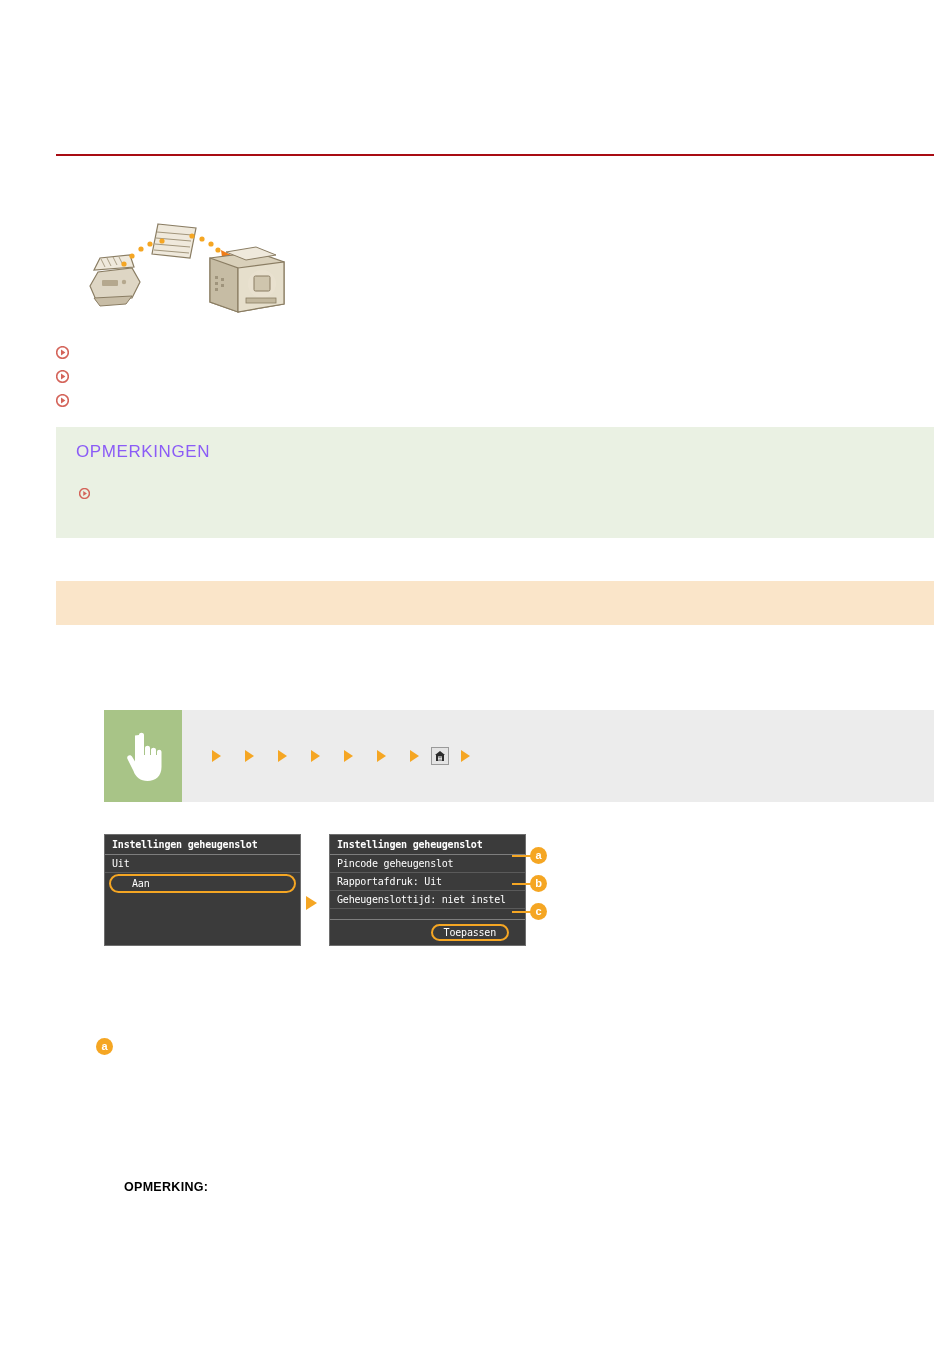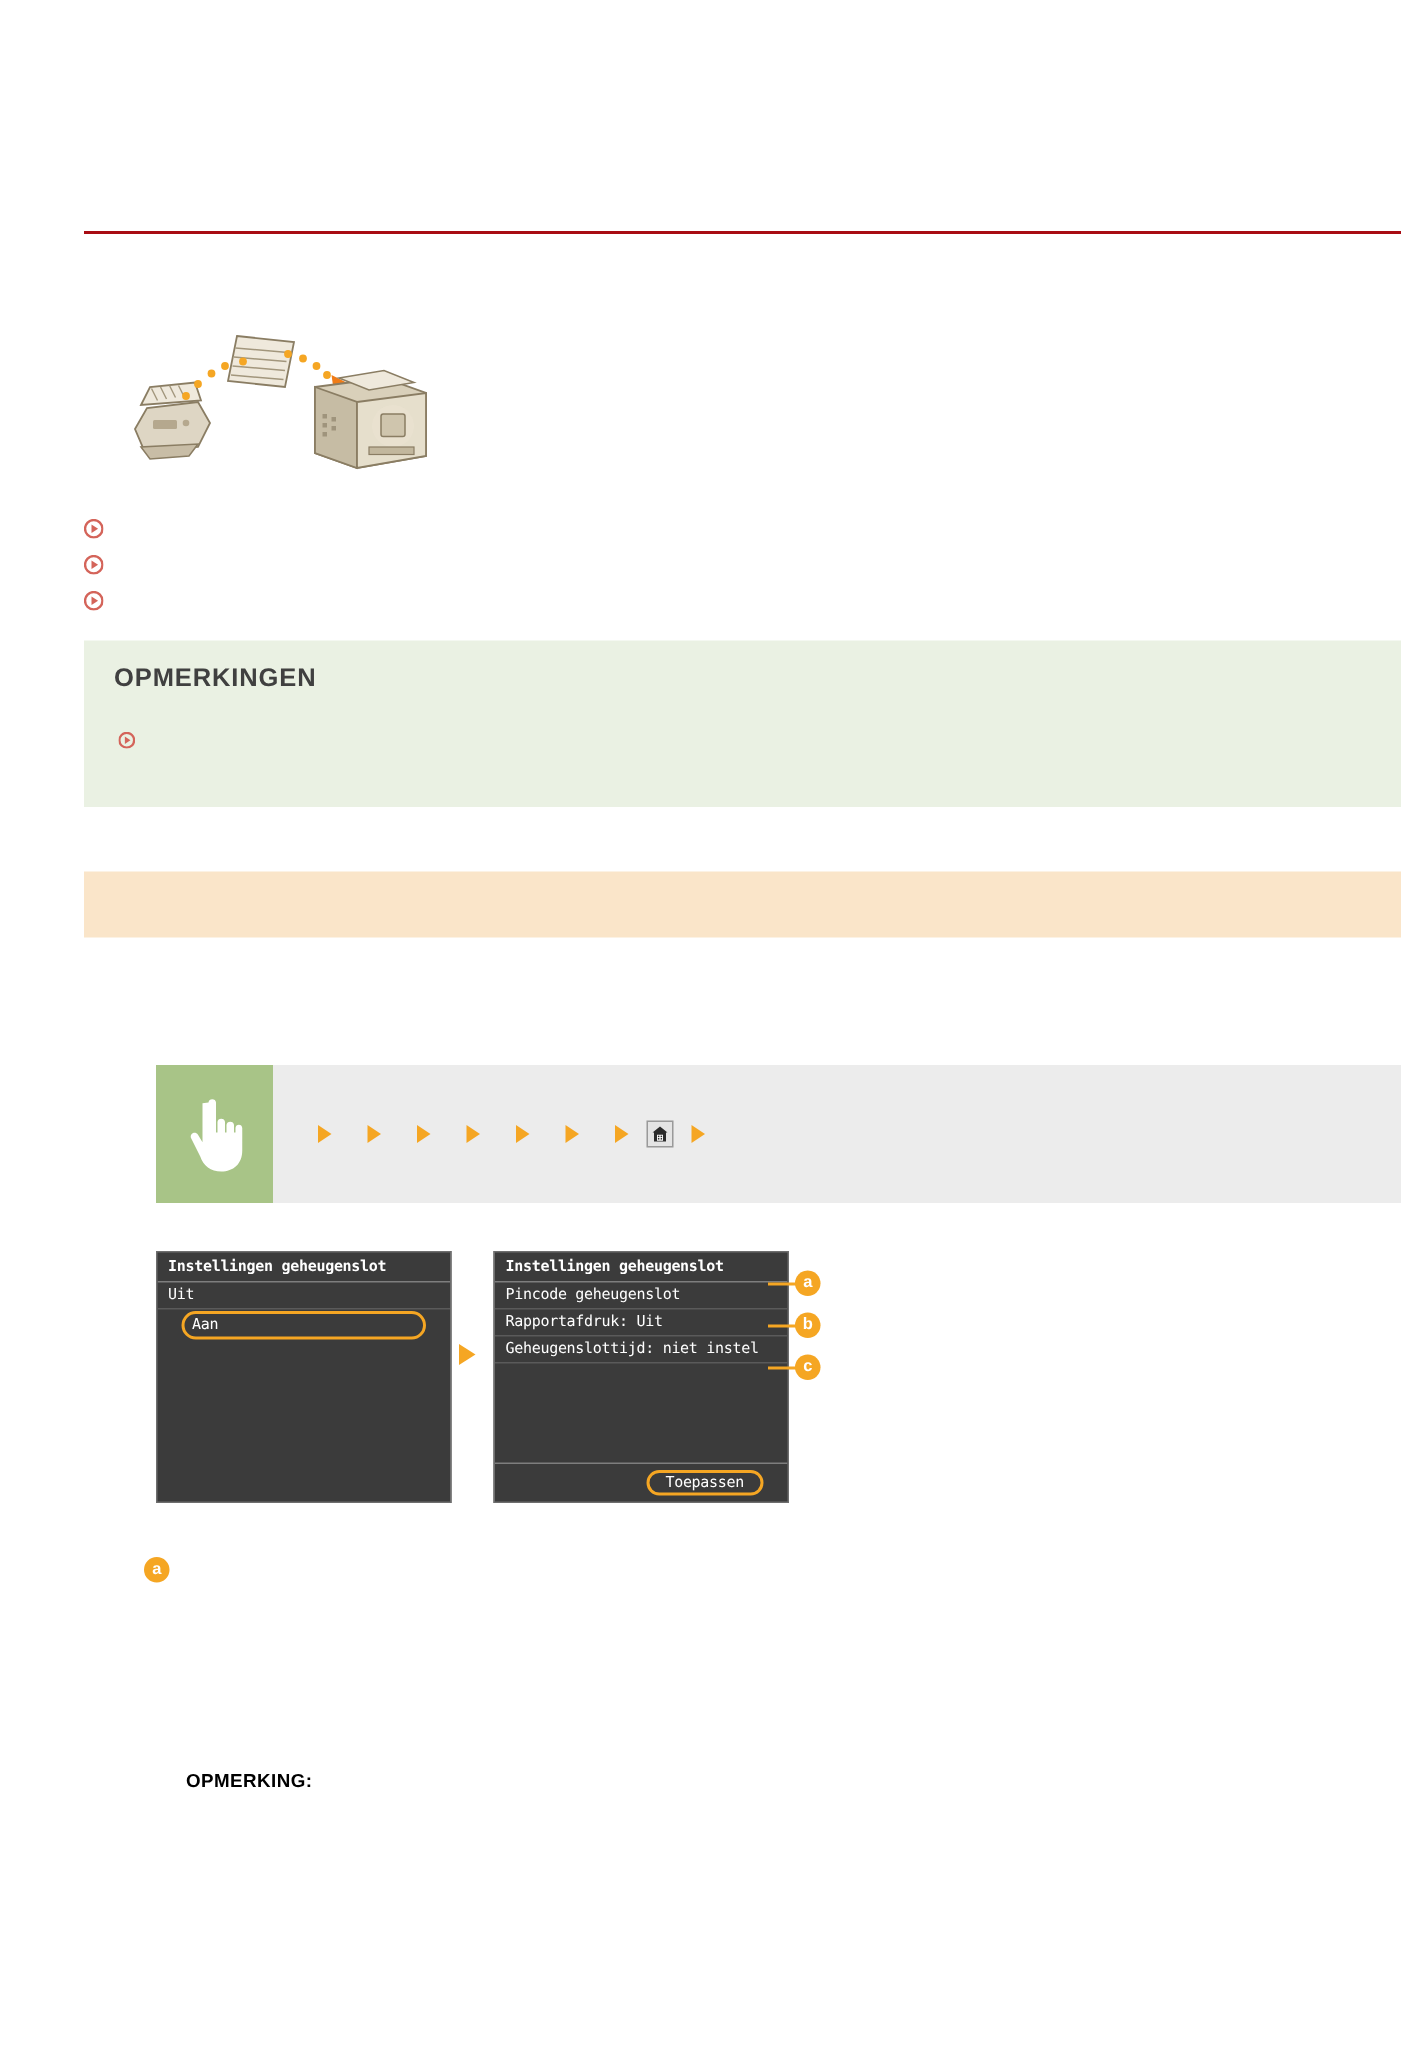--- a/index.html
+++ b/index.html
@@ -81,22 +81,22 @@
     top: 427px;
     width: 878px;
     height: 111px;
     background: #eaf1e3;
   }
   .notes-heading {
     position: absolute;
     left: 20px;
     top: 15px;
     font-size: 17px;
-    font-weight: bold;
-    color: #404040;
+    font-weight: normal;
+    color: #8b5cf6;
     letter-spacing: .6px;
   }
   .notes-body {
     position: absolute;
     left: 20px;
     top: 58px;
     width: 830px;
     font-size: 12.5px;
     color: #333;
     line-height: 18px;
@@ -196,21 +196,21 @@
     position: absolute;
     left: 104px;
     top: 834px;
     width: 460px;
     height: 160px;
   }
   .lcd {
     position: absolute;
     top: 0;
     width: 197px;
-    height: 168px;
+    height: 112px;
     background: #3b3b3b;
     border: 1px solid #6e6e6e;
     font-family: "DejaVu Sans Mono", monospace;
     color: #ffffff;
     overflow: hidden;
   }
   .lcd-1 { left: 0; }
   .lcd-2 { left: 225px; }
 
   .lcd-title {
@@ -225,22 +225,22 @@
     font-size: 10px;
     padding: 3px 6px 3px 7px;
     border-bottom: 1px solid #5a5a5a;
     white-space: nowrap;
     letter-spacing: -0.2px;
     position: relative;
   }
   .lcd-row.selected {
     border: 2px solid #f5a623;
     border-radius: 10px;
-    margin: 1px 16px;
-    padding: 2px 5px;
+    margin: 1px 4px;
+    padding: 2px 21px;
   }
   .lcd-apply-bar {
     position: absolute;
     left: 0; right: 0; bottom: 0;
     height: 26px;
     border-top: 1px solid #7e7e7e;
     display: flex;
     align-items: center;
     justify-content: flex-end;
     padding-right: 16px;

